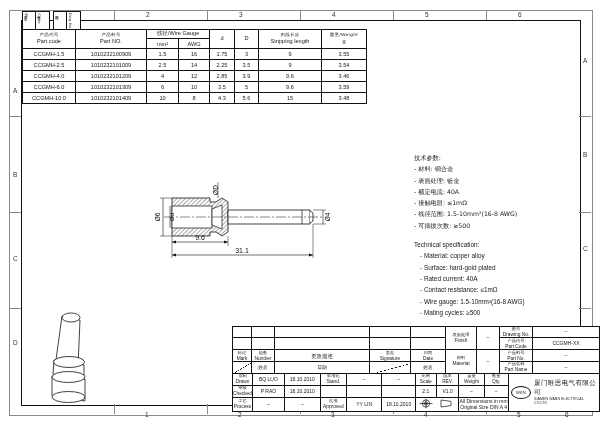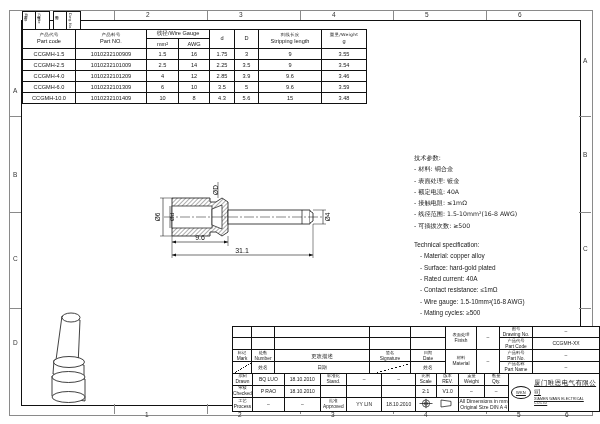--- a/index.html
+++ b/index.html
@@ -420,21 +420,21 @@
         </td>
         <td style="width:26px;">
           <span class="bi">重量</span>
           <span class="be">Weight</span>
         </td>
         <td style="width:26px;">
           <span class="bi">数量</span>
           <span class="be">Qty.</span>
         </td>
         <td rowspan="3" style="width:98px;" class="logo-cell">
-          <div style="display:flex;align-items:center;justify-content:center;gap:3px;padding:0 2px;text-decoration:underline;">
+          <div style="display:flex;align-items:center;justify-content:center;gap:3px;padding:0 2px;">
             <span class="wkn">WKN</span>
             <span style="text-align:left;line-height:1.3;">
               <span class="company" style="display:block;">厦门唯恩电气有限公司</span>
               <span class="company-en" style="display:block;">XIAMEN WANN ELECTRICAL CO.LTD</span>
             </span>
           </div>
         </td>
       </tr>
 
       <tr>

